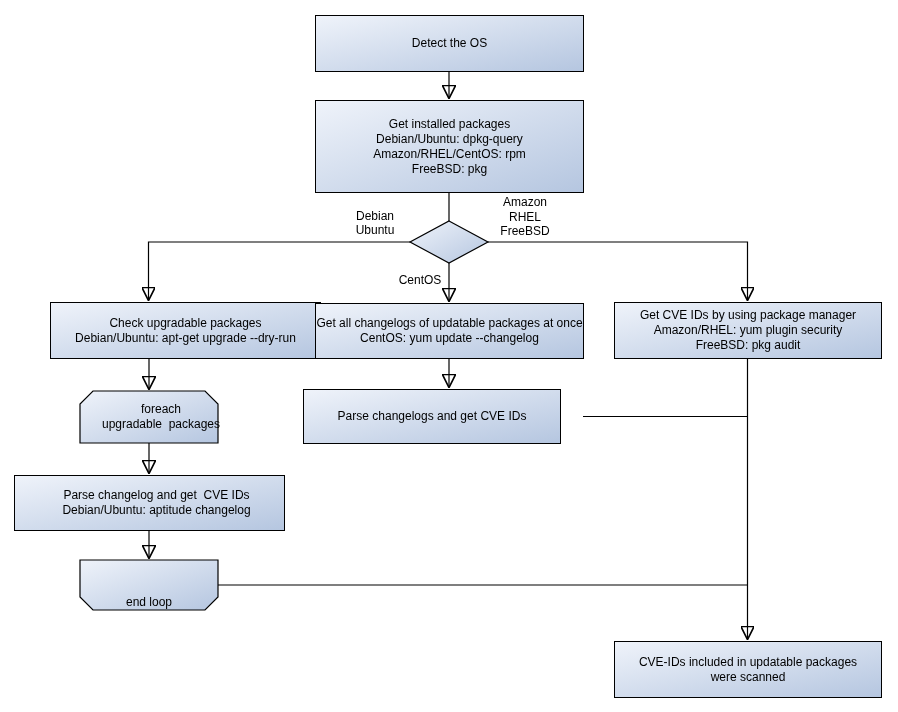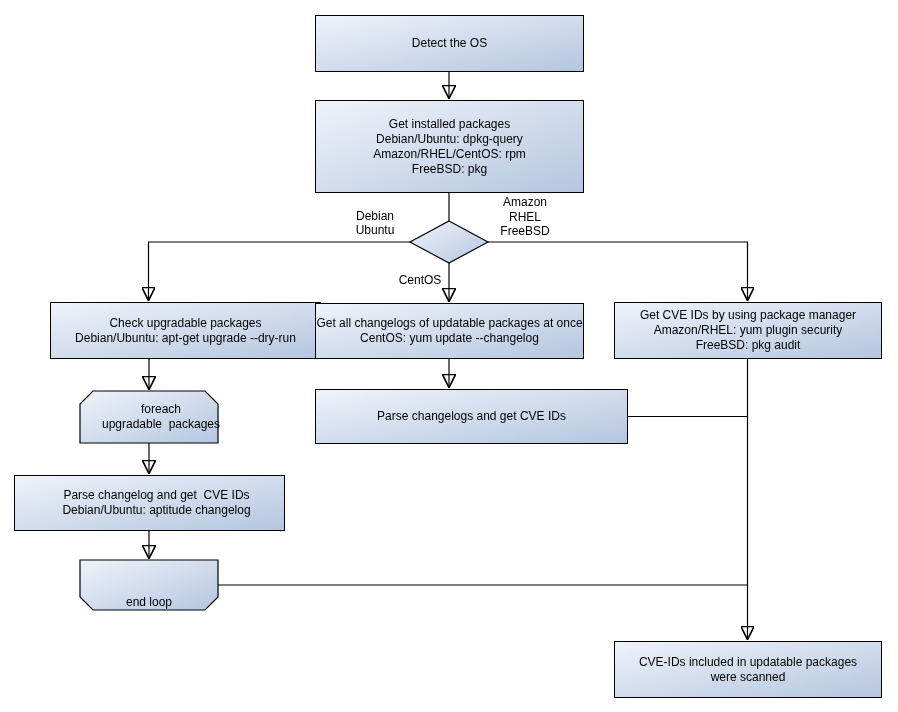--- a/index.html
+++ b/index.html
@@ -116,21 +116,21 @@
     <span class="line">Get CVE IDs by using package manager</span>
     <span class="line">Amazon/RHEL: yum plugin security</span>
     <span class="line">FreeBSD: pkg audit</span>
   </div>
 
   <div class="shape-text" style="left:80px;top:391px;width:162px;height:52px;">
     <span class="line">foreach</span>
     <span class="line">upgradable  packages</span>
   </div>
 
-  <div class="node" style="left:315px;top:389px;width:313px;height:55px;">
+  <div class="node" style="left:303px;top:389px;width:258px;height:55px;">
     <span class="line">Parse changelogs and get CVE IDs</span>
   </div>
 
   <div class="node" style="left:14px;top:475px;width:271px;height:56px;padding-left:14px;">
     <span class="line">Parse changelog and get  CVE IDs</span>
     <span class="line">Debian/Ubuntu: aptitude changelog</span>
   </div>
 
   <div class="shape-text" style="left:80px;top:560px;width:138px;height:50px;justify-content:flex-end;">
     <span class="line">end loop</span>

